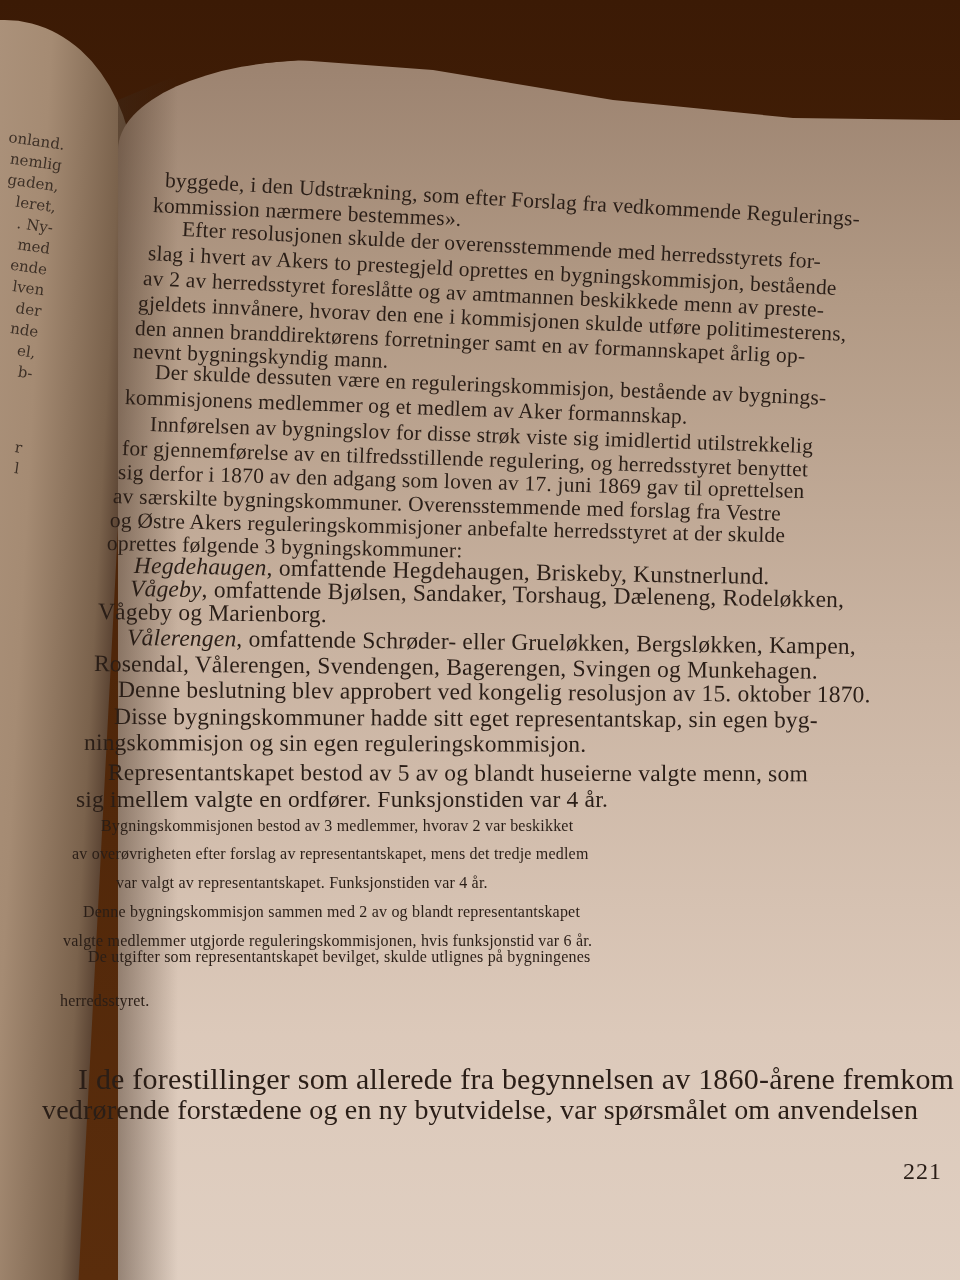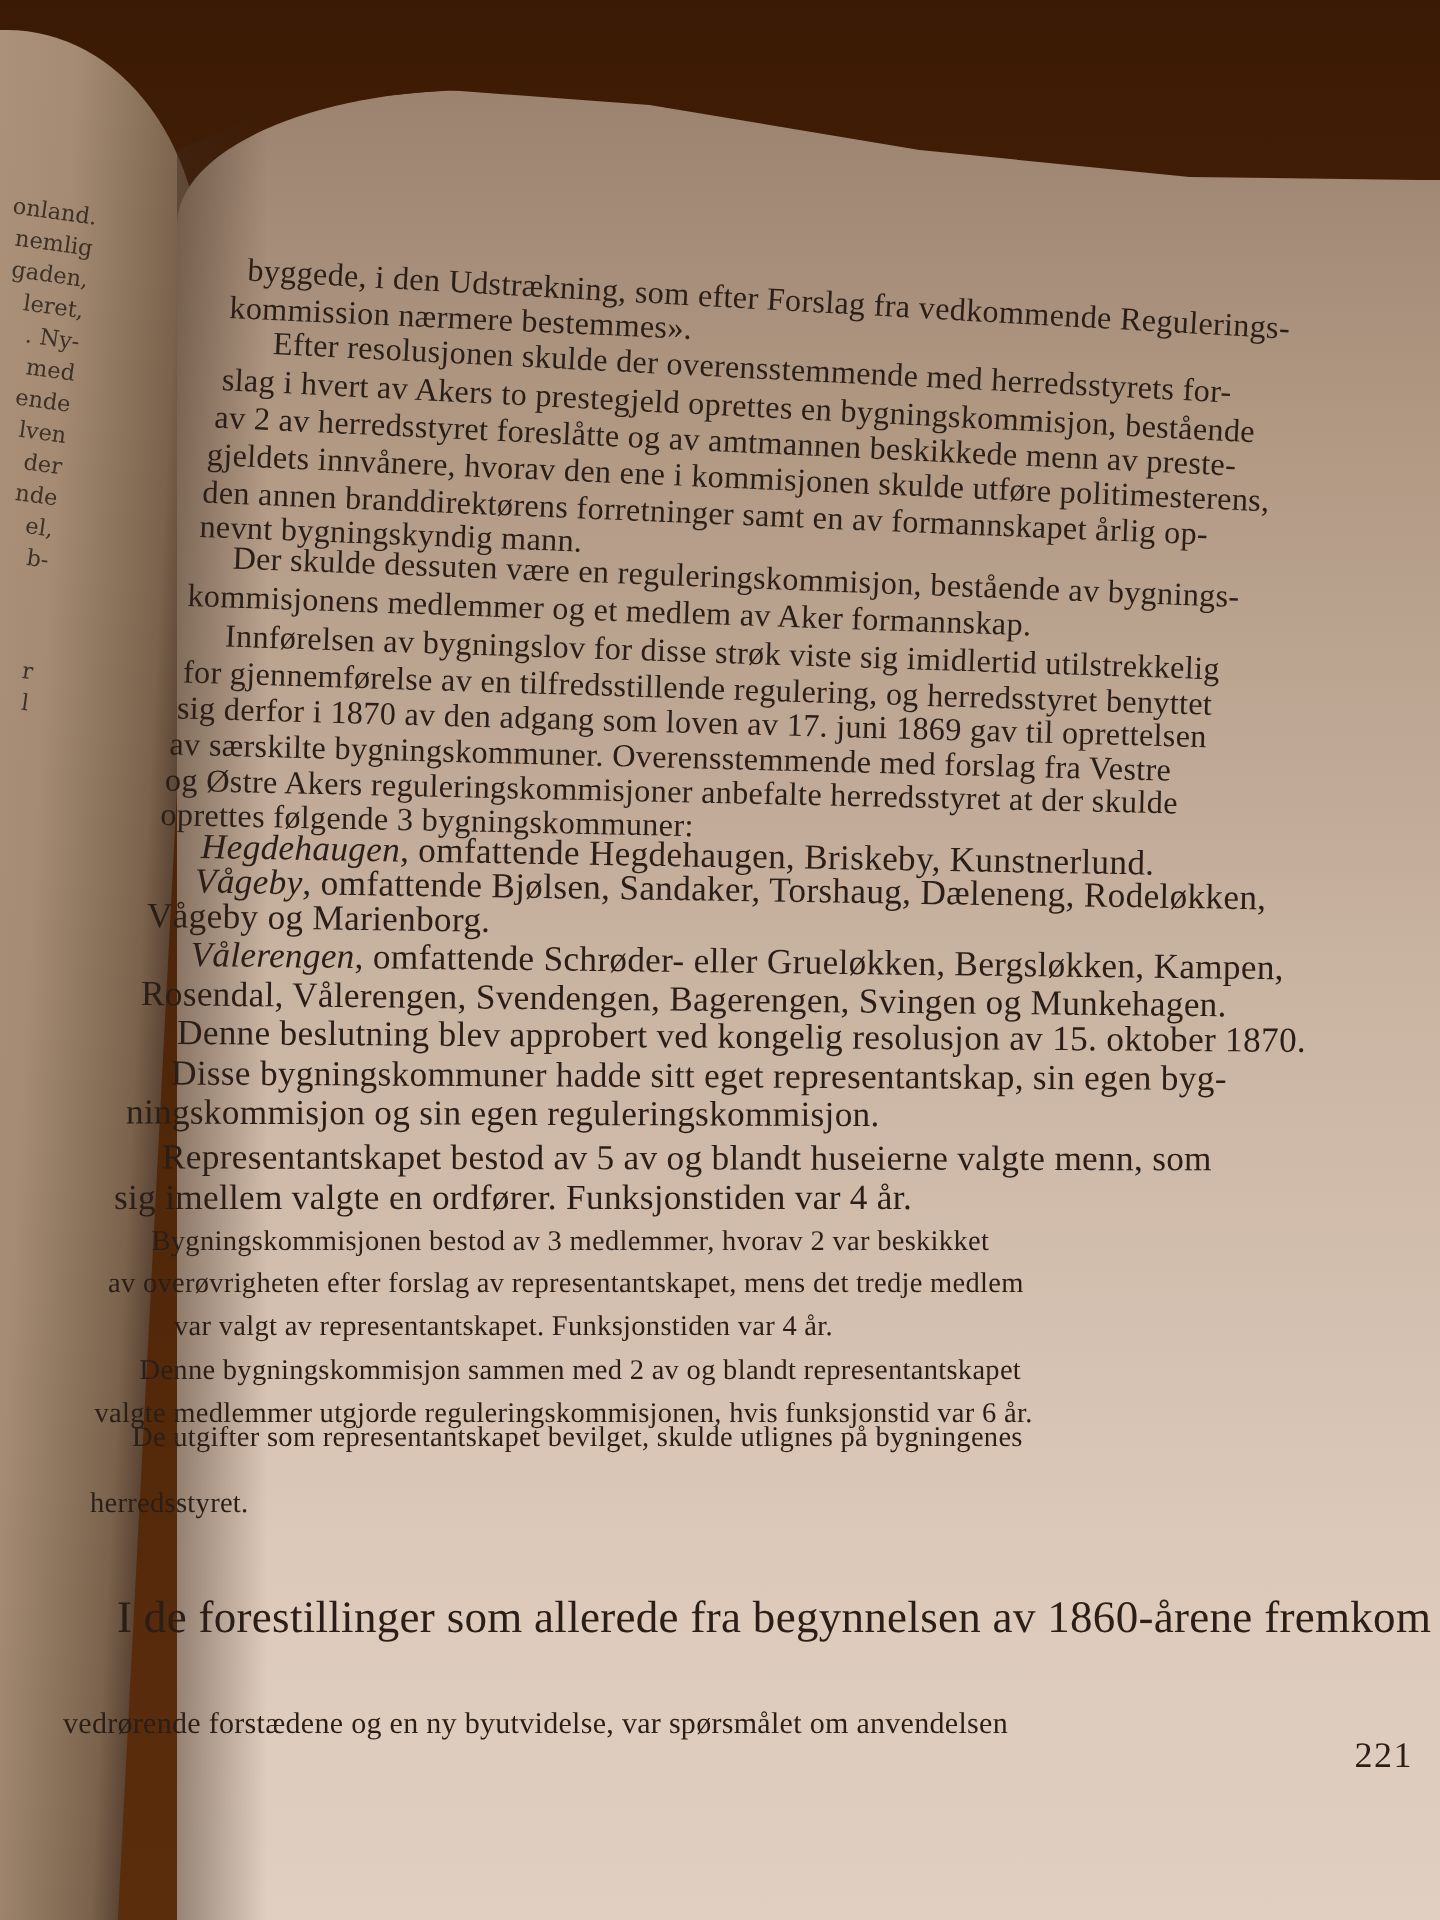--- a/index.html
+++ b/index.html
@@ -59,21 +59,21 @@
     font-family: "Liberation Serif", serif;
     color: #2a1e17;
   }
   .line {
     position: absolute;
     white-space: nowrap;
     font-size: 21.5px;
     letter-spacing: 0.2px;
   }
   .line.big { font-size: 23.5px; }
-  .line.biggest { font-size: 19px; }
+  .line.biggest { font-size: 16px; }
   em { font-style: italic; }
   .page-number {
     position: absolute;
     font-family: "Liberation Serif", serif;
     font-size: 24px;
     color: #2a1e17;
     letter-spacing: 1px;
   }
 </style>
 </head>
@@ -130,23 +130,23 @@
     <div class="line big" style="left:94px;top:650px;transform:rotate(0.6deg);transform-origin:left;">Rosendal, Vålerengen, Svendengen, Bagerengen, Svingen og Munkehagen.</div>
     <div class="line big" style="left:118px;top:676px;transform:rotate(0.4deg);transform-origin:left;">Denne beslutning blev approbert ved kongelig resolusjon av 15. oktober 1870.</div>
     <div class="line big" style="left:114px;top:703px;transform:rotate(0.3deg);transform-origin:left;">Disse bygningskommuner hadde sitt eget representantskap, sin egen byg-</div>
     <div class="line big" style="left:84px;top:729px;transform:rotate(0.2deg);transform-origin:left;">ningskommisjon og sin egen reguleringskommisjon.</div>
     <div class="line big" style="left:108px;top:759px;transform:rotate(0.1deg);transform-origin:left;">Representantskapet bestod av 5 av og blandt huseierne valgte menn, som</div>
     <div class="line big" style="left:76px;top:786px;">sig imellem valgte en ordfører. Funksjonstiden var 4 år.</div>
 
     <div class="line biggest" style="left:101px;top:817px;">Bygningskommisjonen bestod av 3 medlemmer, hvorav 2 var beskikket</div>
     <div class="line biggest" style="left:72px;top:845px;">av overøvrigheten efter forslag av representantskapet, mens det tredje medlem</div>
     <div class="line biggest" style="left:68px;top:874px;margin-left:48px;">var valgt av representantskapet. Funksjonstiden var 4 år.</div>
-    <div class="line biggest" style="left:93px;top:903px;text-align:right;">Denne bygningskommisjon sammen med 2 av og blandt representantskapet</div>
+    <div class="line biggest" style="left:83px;top:903px;text-align:right;">Denne bygningskommisjon sammen med 2 av og blandt representantskapet</div>
     <div class="line biggest" style="left:63px;top:932px;">valgte medlemmer utgjorde reguleringskommisjonen, hvis funksjonstid var 6 år.</div>
     <div class="line biggest" style="left:88px;top:948px;">De utgifter som representantskapet bevilget, skulde utlignes på bygningenes</div>
     <div class="line biggest" style="left:60px;top:992px;">herredsstyret.</div>
 
     <div class="line biggest" style="left:78px;top:1062px;font-size:30px;">I de forestillinger som allerede fra begynnelsen av 1860-årene fremkom</div>
-    <div class="line biggest" style="left:42px;top:1094px;font-size:20px;margin-top:44px;">vedrørende forstædene og en ny byutvidelse, var spørsmålet om anvendelsen</div>
+    <div class="line biggest" style="left:42px;top:1094px;font-size:28px;">vedrørende forstædene og en ny byutvidelse, var spørsmålet om anvendelsen</div>
   </div>
 
   <div class="page-number" style="left:903px;top:1158px;font-family:Liberation Serif, serif;">221</div>
 </div>
 
 </body></html>

